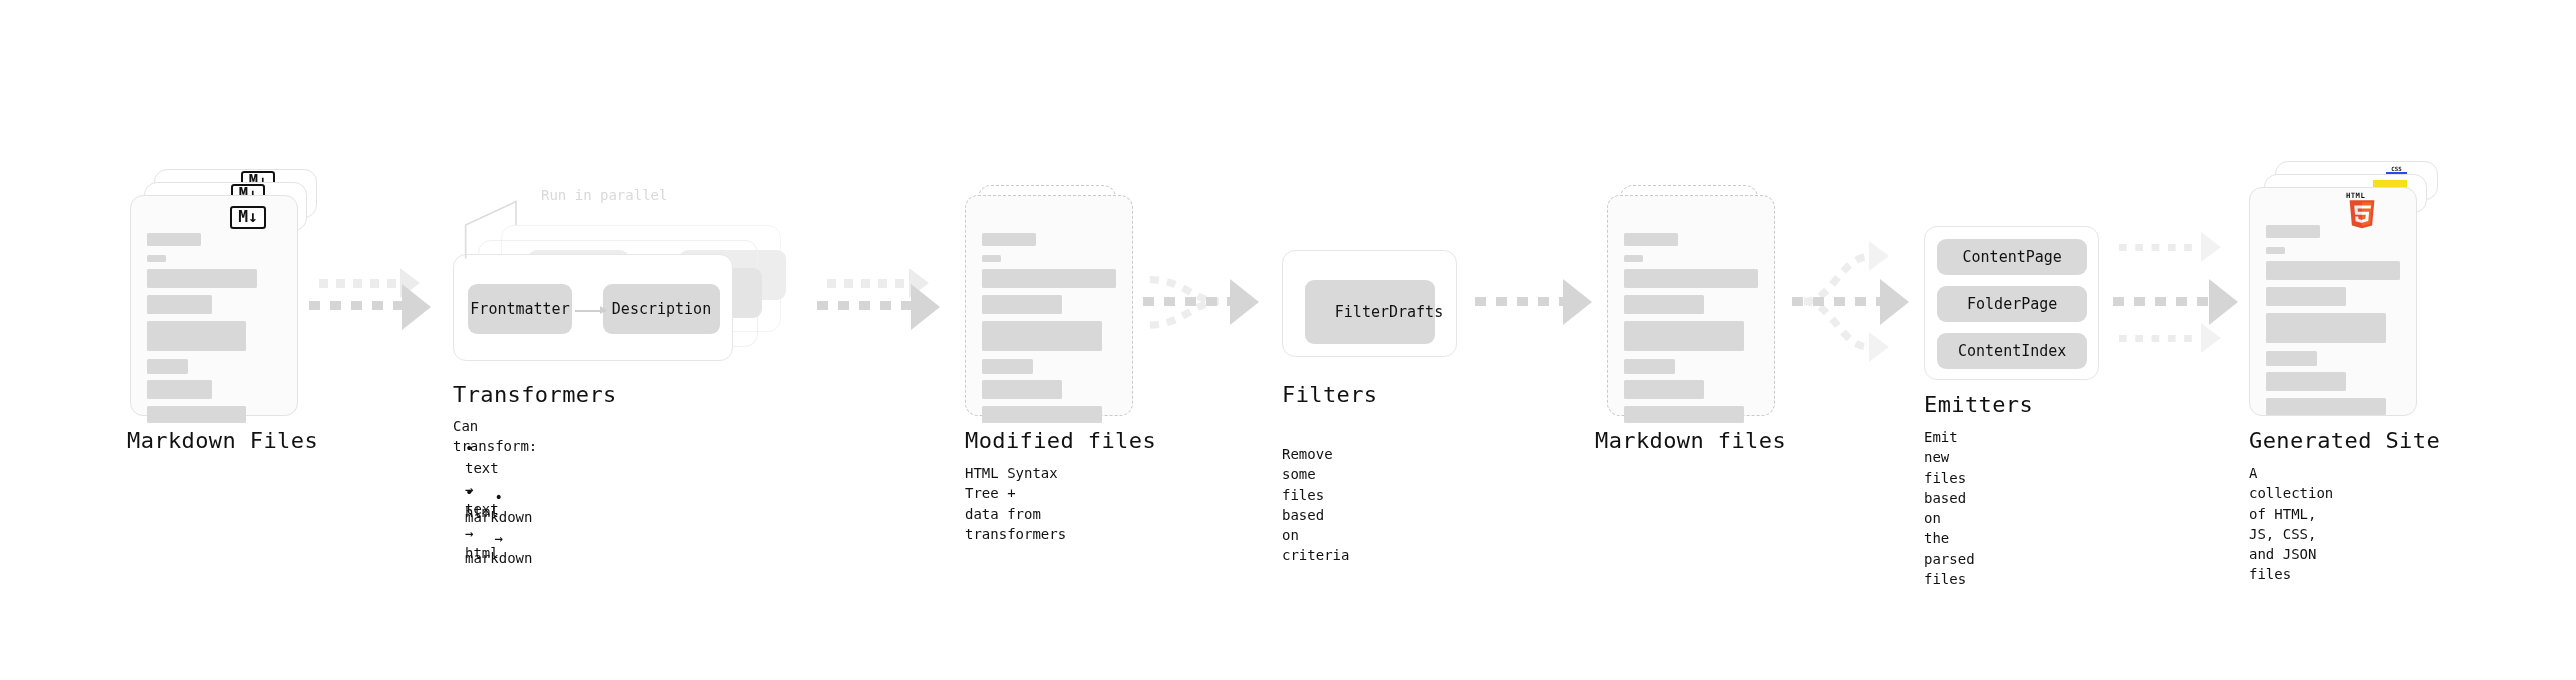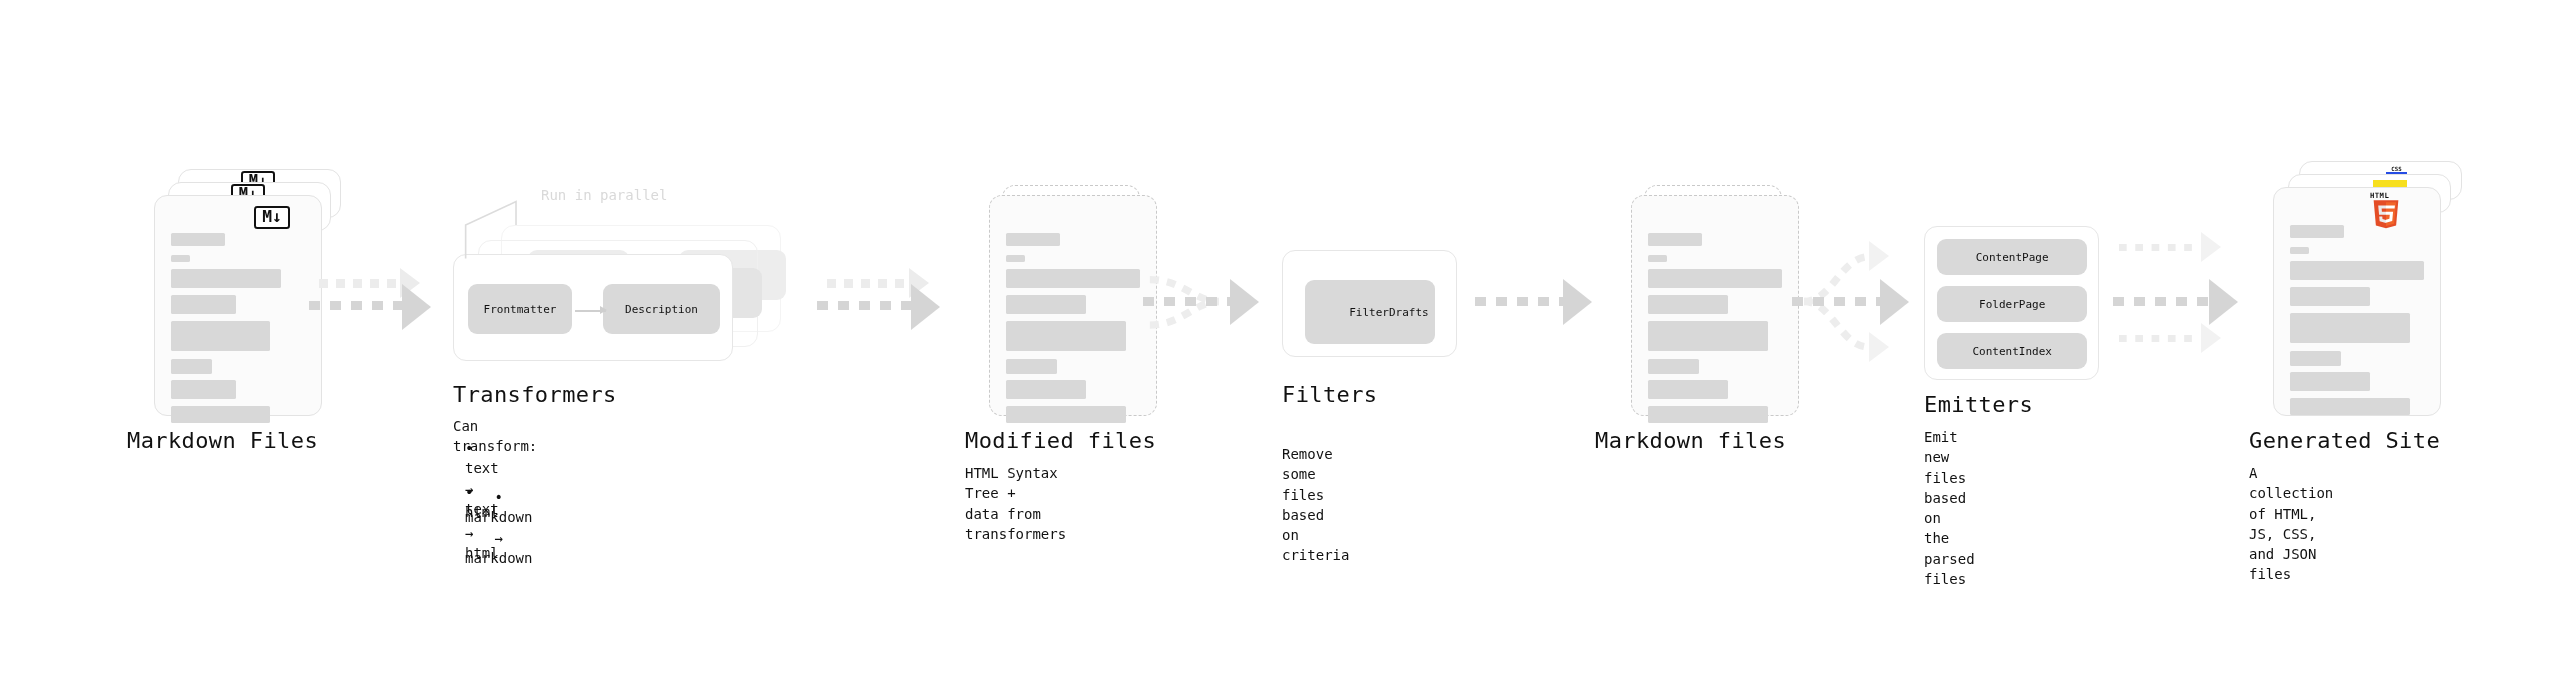--- a/index.html
+++ b/index.html
@@ -14,21 +14,20 @@
   
   .node{position:absolute;}
 
   
   .doc{
     position:absolute;
     box-sizing:border-box;
     background:#fbfbfb;
     border:1.6px solid #e3e3e3;
     border-radius:13px;
-    margin-left:24px;
   }
   .doc.dashed{
     background:#fbfbfb;
     border:1.6px dashed #c9c9c9;
   }
   .doc.ghost{background:#ffffff;}
   .skel{position:absolute;background:#d8d8d8;border-radius:1.6px;}
 
   
   .mdbadge{
@@ -80,21 +79,21 @@
   }
   .groupbox.faint{border-color:#f0f0f0;background:transparent;}
   .groupbox.faint2{border-color:#f4f4f4;background:transparent;}
 
   .pill{
     position:absolute;
     box-sizing:border-box;
     background:#d9d9d9;
     border-radius:9px;
     display:flex;align-items:center;justify-content:center;
-    font-size:11px;
+    font-size:15px;
     color:#111;
     white-space:nowrap;
   }
   .pill.f1{background:#ededed;color:transparent;}
   .pill.f2{background:#e4e4e4;color:transparent;}
 
   
   .dline{
     position:absolute;
     height:9px;

